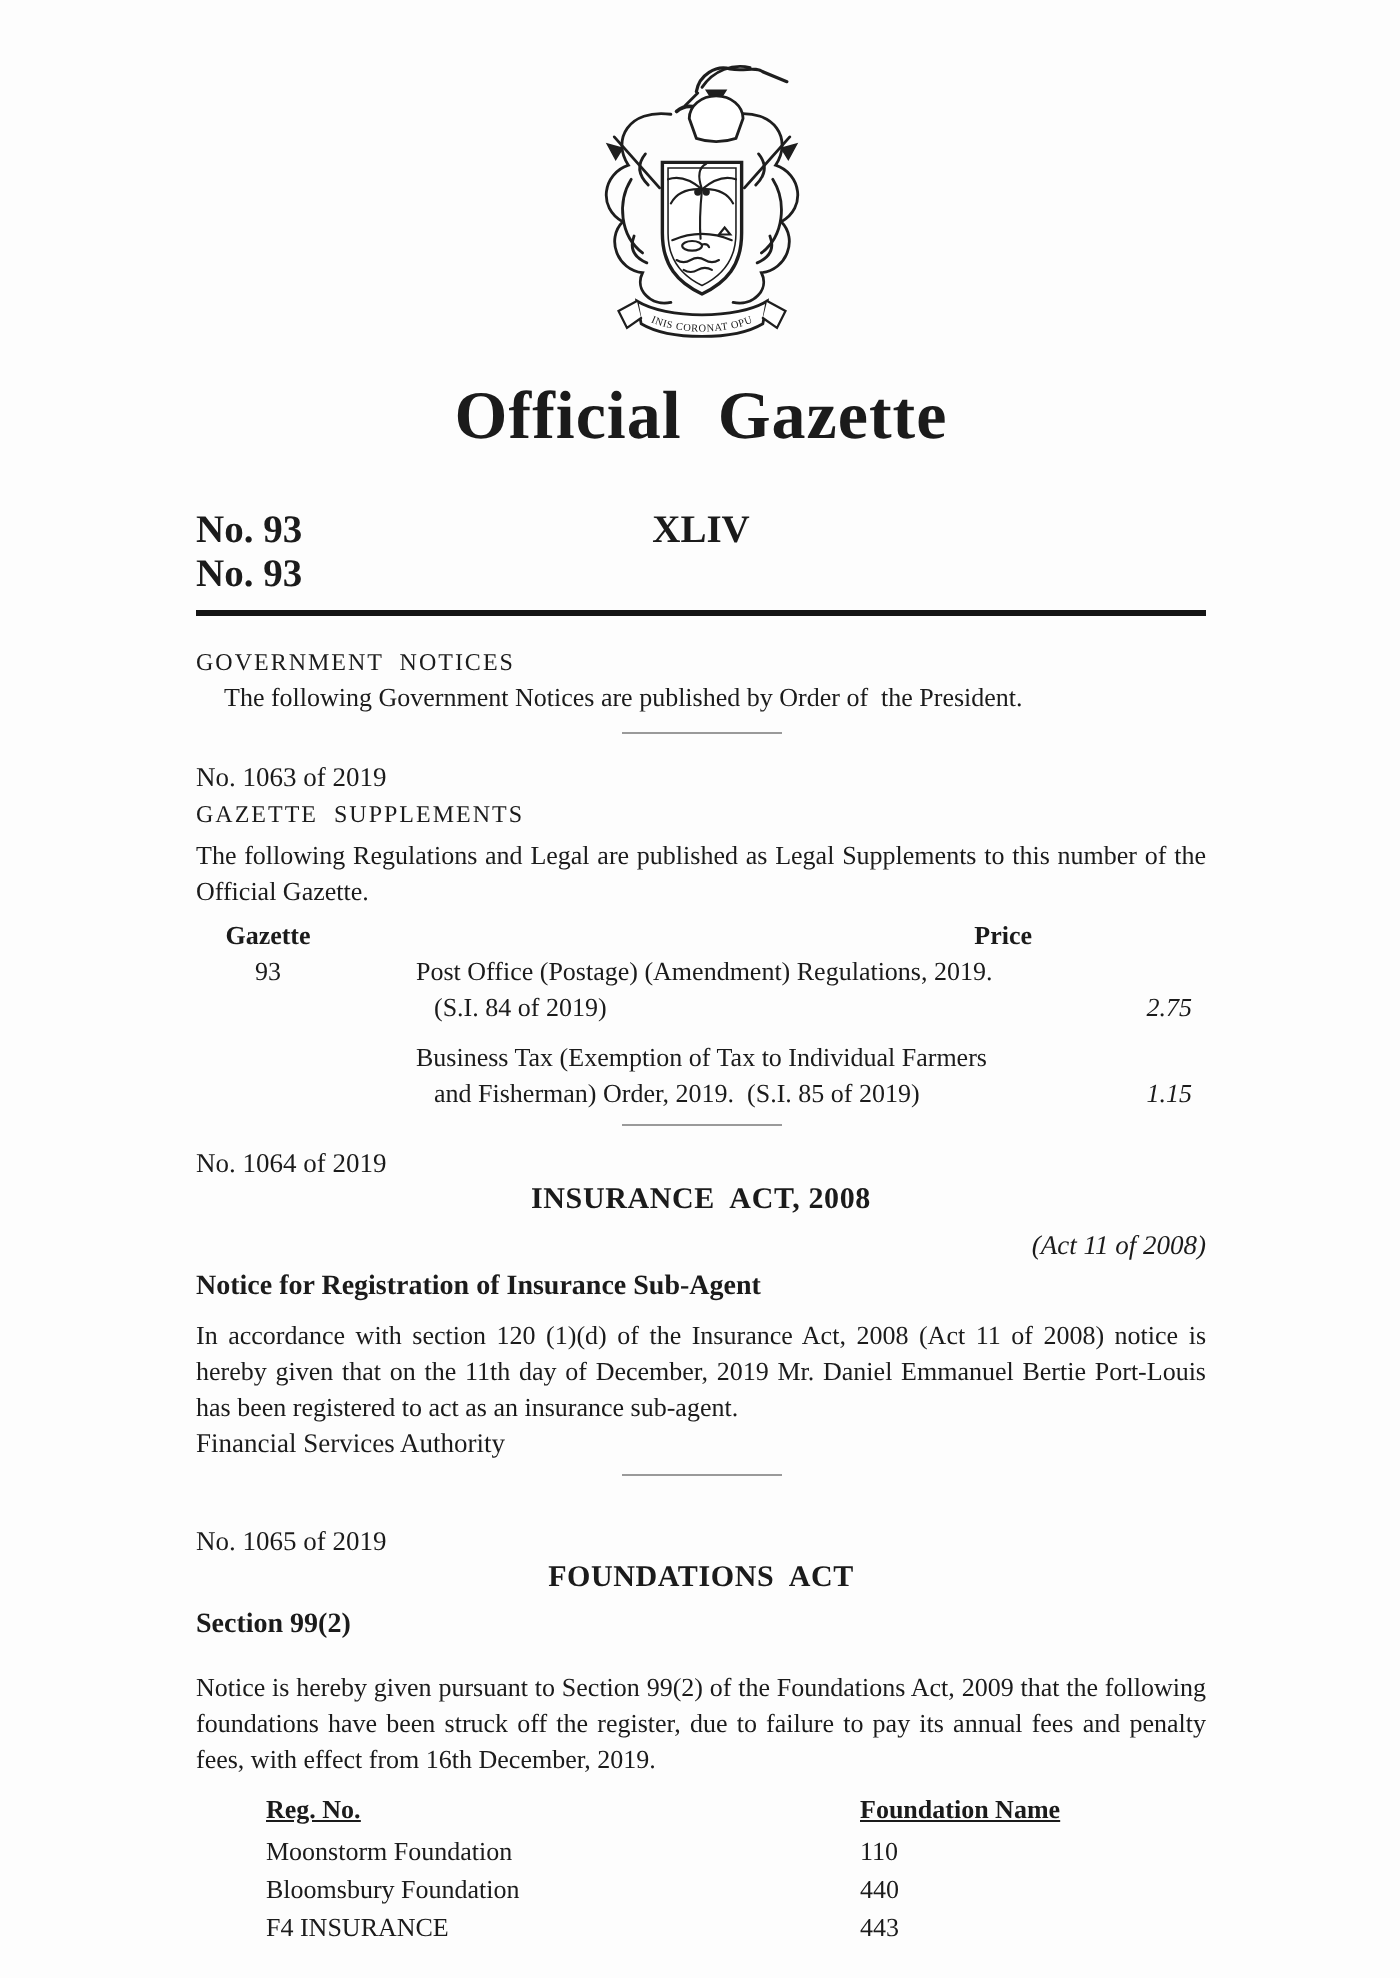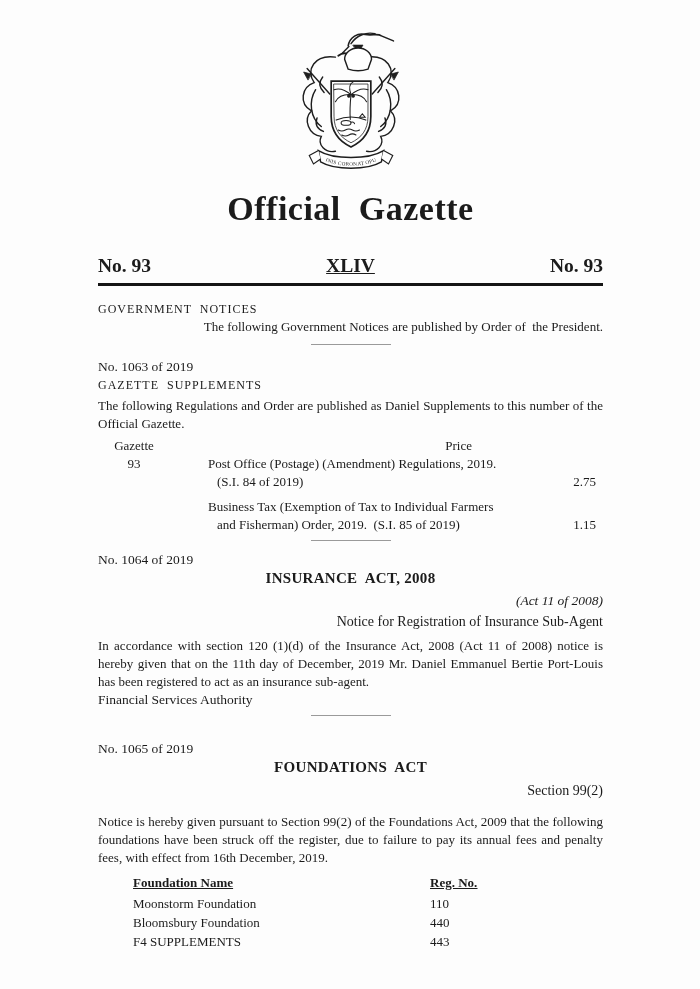--- a/index.html
+++ b/index.html
@@ -13,48 +13,48 @@
   .page { width:700px; height:989px; padding:26px 97px 0 98px; position:relative; }
   .prewrap { white-space:pre-wrap; }
 
   
   .emblem-wrap { text-align:center; height:150px; }
   .emblem-wrap svg { display:inline-block; }
 
   
   .title { text-align:center; font-size:34px; font-weight:bold; margin-top:12px; line-height:1.25; letter-spacing:0.5px; }
   .mast-row { display:flex; justify-content:space-between; align-items:baseline; margin-top:24px; padding-bottom:6px; border-bottom:3px solid #151515; font-size:19.5px; font-weight:bold; }
-  .mast-row .center { position:absolute; left:0; right:0; text-align:center;text-decoration:underline; }
-  .mast-row { position:relative; }
+  .mast-row .center { position:absolute; left:0; right:0; text-align:center; }
+  .mast-row { position:relative;flex-direction:column; }
   .pub-row { display:flex; justify-content:space-between; align-items:baseline; padding:4px 0 5px 0; border-bottom:3px solid #151515; font-weight:bold; }
   .pub-left { font-size:15px; }
   .pub-right { font-size:14.5px; }
 
   
   .kicker { font-size:12px; letter-spacing:1px; margin-top:14px; line-height:18px;font-family:Liberation Serif, serif; }
   .para { font-size:13px; line-height:18px; text-align:justify; }
-  .para-indent { text-indent:14px; text-align:right; }
+  .para-indent { text-indent:14px; text-align:left; }
   .divider { width:80px; border-top:1.5px solid #9a9a9a; margin:8px auto 0 auto; }
   .notice-no { font-size:13.5px; margin-top:13px; line-height:18px; }
   .act-title { text-align:center; font-size:15px; font-weight:bold; letter-spacing:0.3px; line-height:19px; }
   .act-ref { text-align:right; font-size:13.5px; font-style:italic; margin-top:4px; line-height:18px; }
-  .act-sub { text-align:right; font-size:14px; font-weight:normal; margin-top:3px; line-height:18px; }
+  .act-sub { text-align:left; font-size:14px; font-weight:bold; margin-top:3px; line-height:18px; }
   .signature { text-align:left; font-size:13.5px; line-height:18px; padding-right:3px; }
 
   
   .sup-table { margin-top:4px; font-size:13px; }
-  .sup-head { display:grid; grid-template-columns:72px 38px 1fr 80px; font-weight:normal; line-height:18px;gap:44px; }
+  .sup-head { display:grid; grid-template-columns:72px 38px 1fr 80px; font-weight:bold; line-height:18px; }
   .sup-head .h-gaz { text-align:center; }
   .sup-head .h-desc { padding-left:80px; }
   .sup-head .h-price { text-align:right; padding-right:7px; }
   .sup-row { display:grid; grid-template-columns:72px 38px 1fr 80px; line-height:18px; }
   .sup-row + .sup-row { margin-top:7px; }
   .c-gaz { text-align:center; align-self:start; }
   .c-desc .l2 { padding-left:9px; }
-  .c-price { text-align:right; padding-right:7px; align-self:end; }
+  .c-price { text-align:right; padding-right:7px; align-self:end;font-style:italic; }
 
   
   .p-gap1 { margin-top:6px; }
   .p-gap2 { margin-top:13px; }
 
   
   .f-table { margin-left:35px; margin-top:6px; font-size:13px; }
   .f-row { display:grid; grid-template-columns:297px 1fr; line-height:19px; }
   .f-head { font-weight:bold; }
   .f-head span { text-decoration:underline; }
@@ -136,21 +136,21 @@
     <span>No. 93</span>
   </div>
 
 
   <div class="kicker prewrap">GOVERNMENT  NOTICES</div>
   <div class="para para-indent prewrap">The following Government Notices are published by Order of  the President.</div>
   <div class="divider"></div>
 
   <div class="notice-no">No. 1063 of 2019</div>
   <div class="kicker prewrap" style="margin-top:0;">GAZETTE  SUPPLEMENTS</div>
-  <div class="para" style="margin-top:3px;">The following Regulations and Order are published as Daniel Supplements to this number of the Official Gazette.</div>
+  <div class="para" style="margin-top:3px;">The following Regulations and Legal are published as Legal Supplements to this number of the Official Gazette.</div>
 
   <div class="sup-table">
     <div class="sup-head">
       <span class="h-gaz">Gazette</span>
       <span></span>
       <span class="h-price">Price</span>
     </div>
     <div class="sup-row">
       <span class="c-gaz">93</span>
       <span></span>
@@ -180,30 +180,30 @@
   <div class="signature">Financial Services Authority</div>
   <div class="divider" style="margin-top:6px;"></div>
 
   <div class="notice-no" style="margin-top:24px;">No. 1065 of 2019</div>
   <div class="act-title prewrap">FOUNDATIONS  ACT</div>
   <div class="act-sub" style="margin-top:5px;">Section 99(2)</div>
   <div class="para p-gap2">Notice is hereby given pursuant to Section 99(2) of the Foundations Act, 2009 that the following foundations have been struck off the register, due to failure to pay its annual fees and penalty fees, with effect from 16th December, 2019.</div>
 
   <div class="f-table">
     <div class="f-row f-head">
+      <span><span>Reg. No.</span></span>
       <span><span>Foundation Name</span></span>
-      <span><span>Reg. No.</span></span>
     </div>
     <div class="f-row">
       <span>Moonstorm Foundation</span>
       <span>110</span>
     </div>
     <div class="f-row">
       <span>Bloomsbury Foundation</span>
       <span>440</span>
     </div>
     <div class="f-row">
-      <span>F4 SUPPLEMENTS</span>
+      <span>F4 INSURANCE</span>
       <span>443</span>
     </div>
   </div>
 
 </div>
 
 </body></html>

